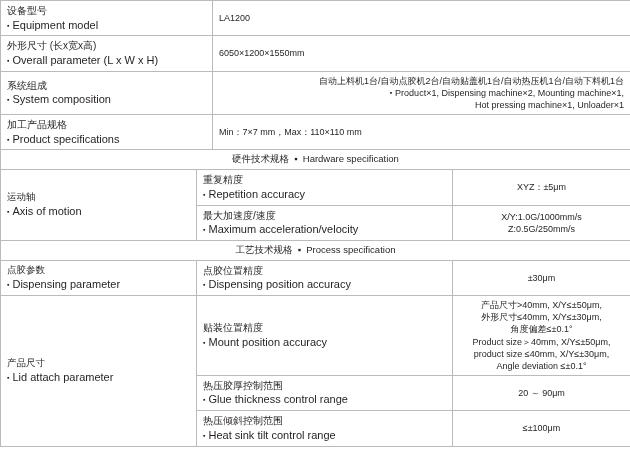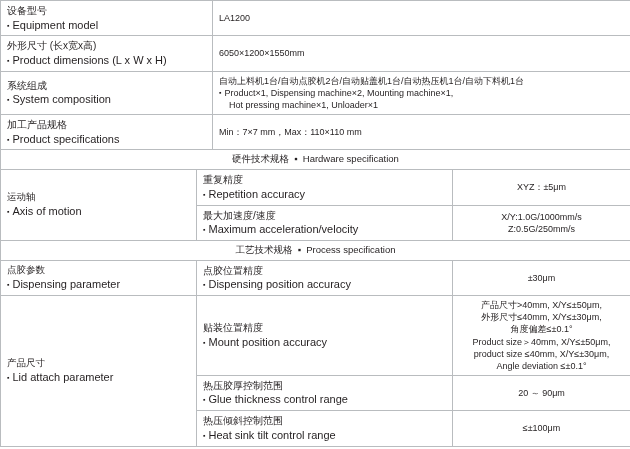--- a/index.html
+++ b/index.html
@@ -67,21 +67,21 @@
     font-size: 9px;
     color: #231f20;
   }
   .nowrap { white-space: nowrap; }
   .sub-label {
     font-size: 9px;
   }
   .multi {
     display: block;
   }
-  .tight { line-height: 1.45; }
+  .tight { line-height: 1.45; text-align: right; }
   .value-multiline {
     text-align: center;
     padding-right: 8px;
     line-height: 1.42;
     font-size: 8.5px;
   }
   .value-multiline .ln { display: block; white-space: nowrap; }
   .big-label { font-size: 9.5px; }
   .cell-pad-l { padding-left: 8px; }
 </style>
@@ -101,21 +101,21 @@
       <td class="label-cell" colspan="2">
         <span class="cn">设备型号</span>
         <span class="en bullet-line">Equipment model</span>
       </td>
       <td class="value-cell cell-pad-l" colspan="2">LA1200</td>
     </tr>
 
     <tr>
       <td class="label-cell" colspan="2">
         <span class="cn">外形尺寸 (长x宽x高)</span>
-        <span class="en bullet-line">Product dimensions (L x W x H)</span>
+        <span class="en bullet-line">Overall parameter (L x W x H)</span>
       </td>
       <td class="value-cell cell-pad-l" colspan="2">6050×1200×1550mm</td>
     </tr>
 
     <tr>
       <td class="label-cell" colspan="2">
         <span class="cn">系统组成</span>
         <span class="en bullet-line">System composition</span>
       </td>
       <td class="value-cell cell-pad-l tight" colspan="2">

